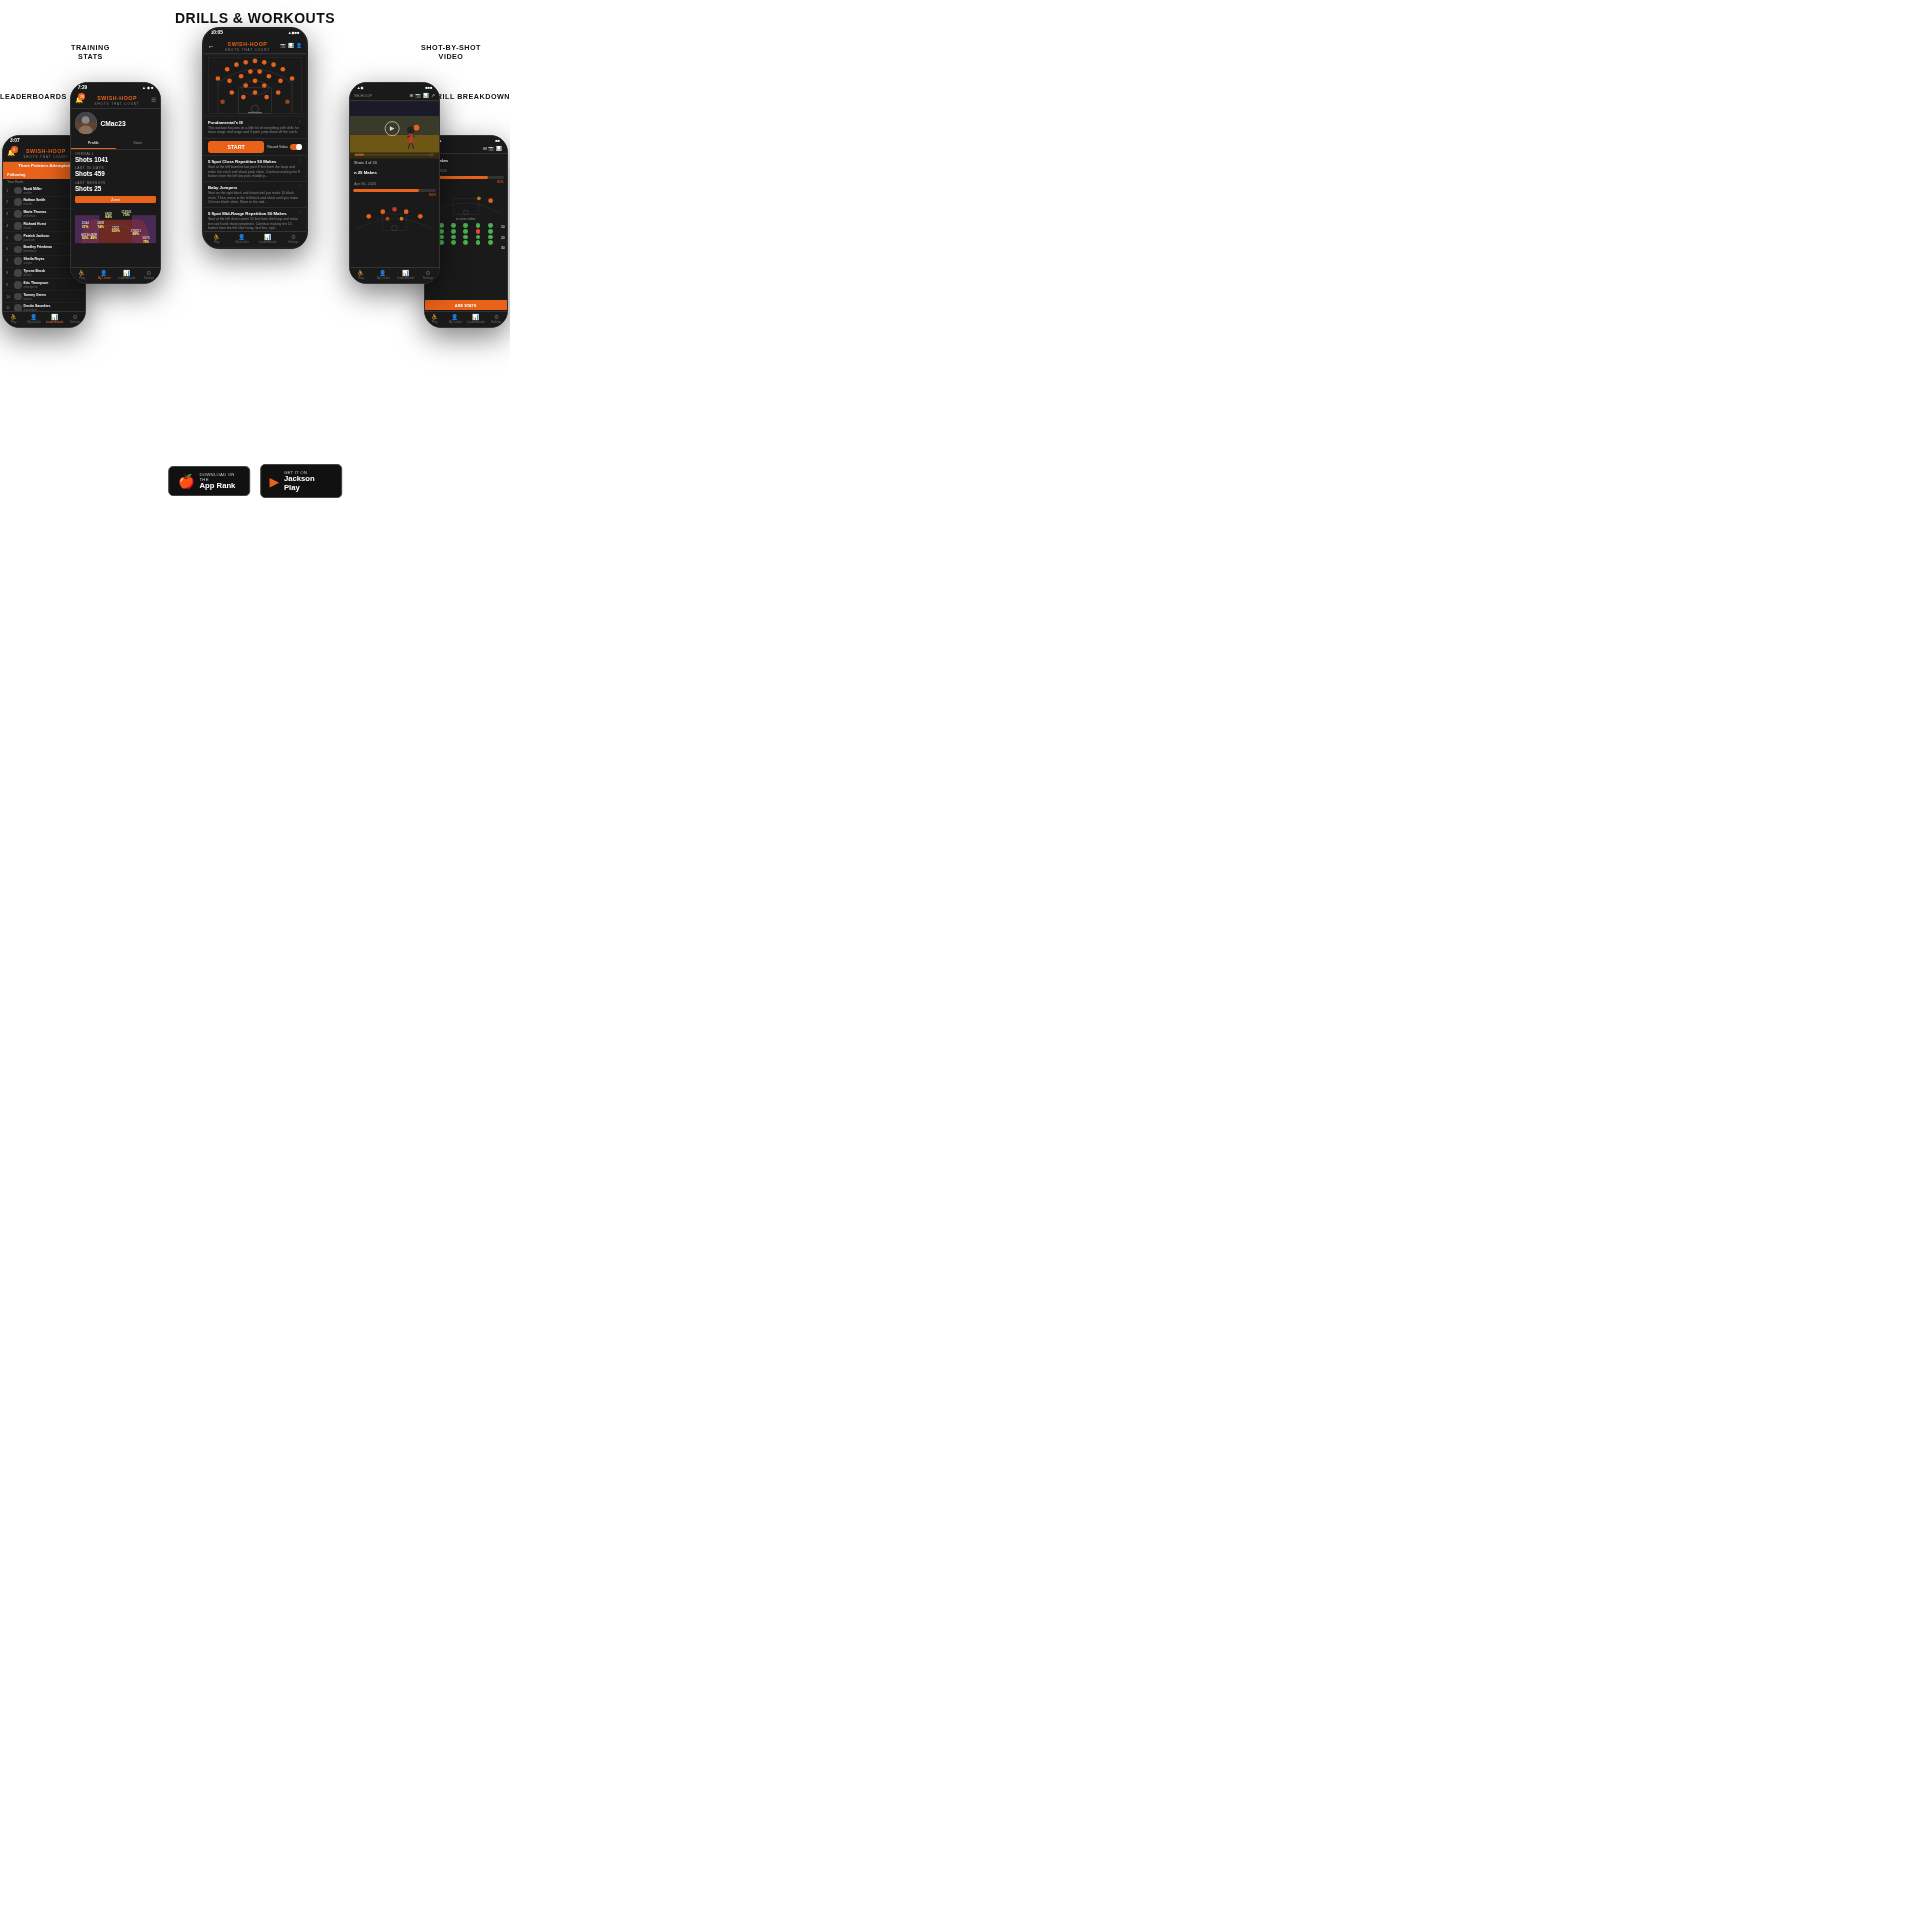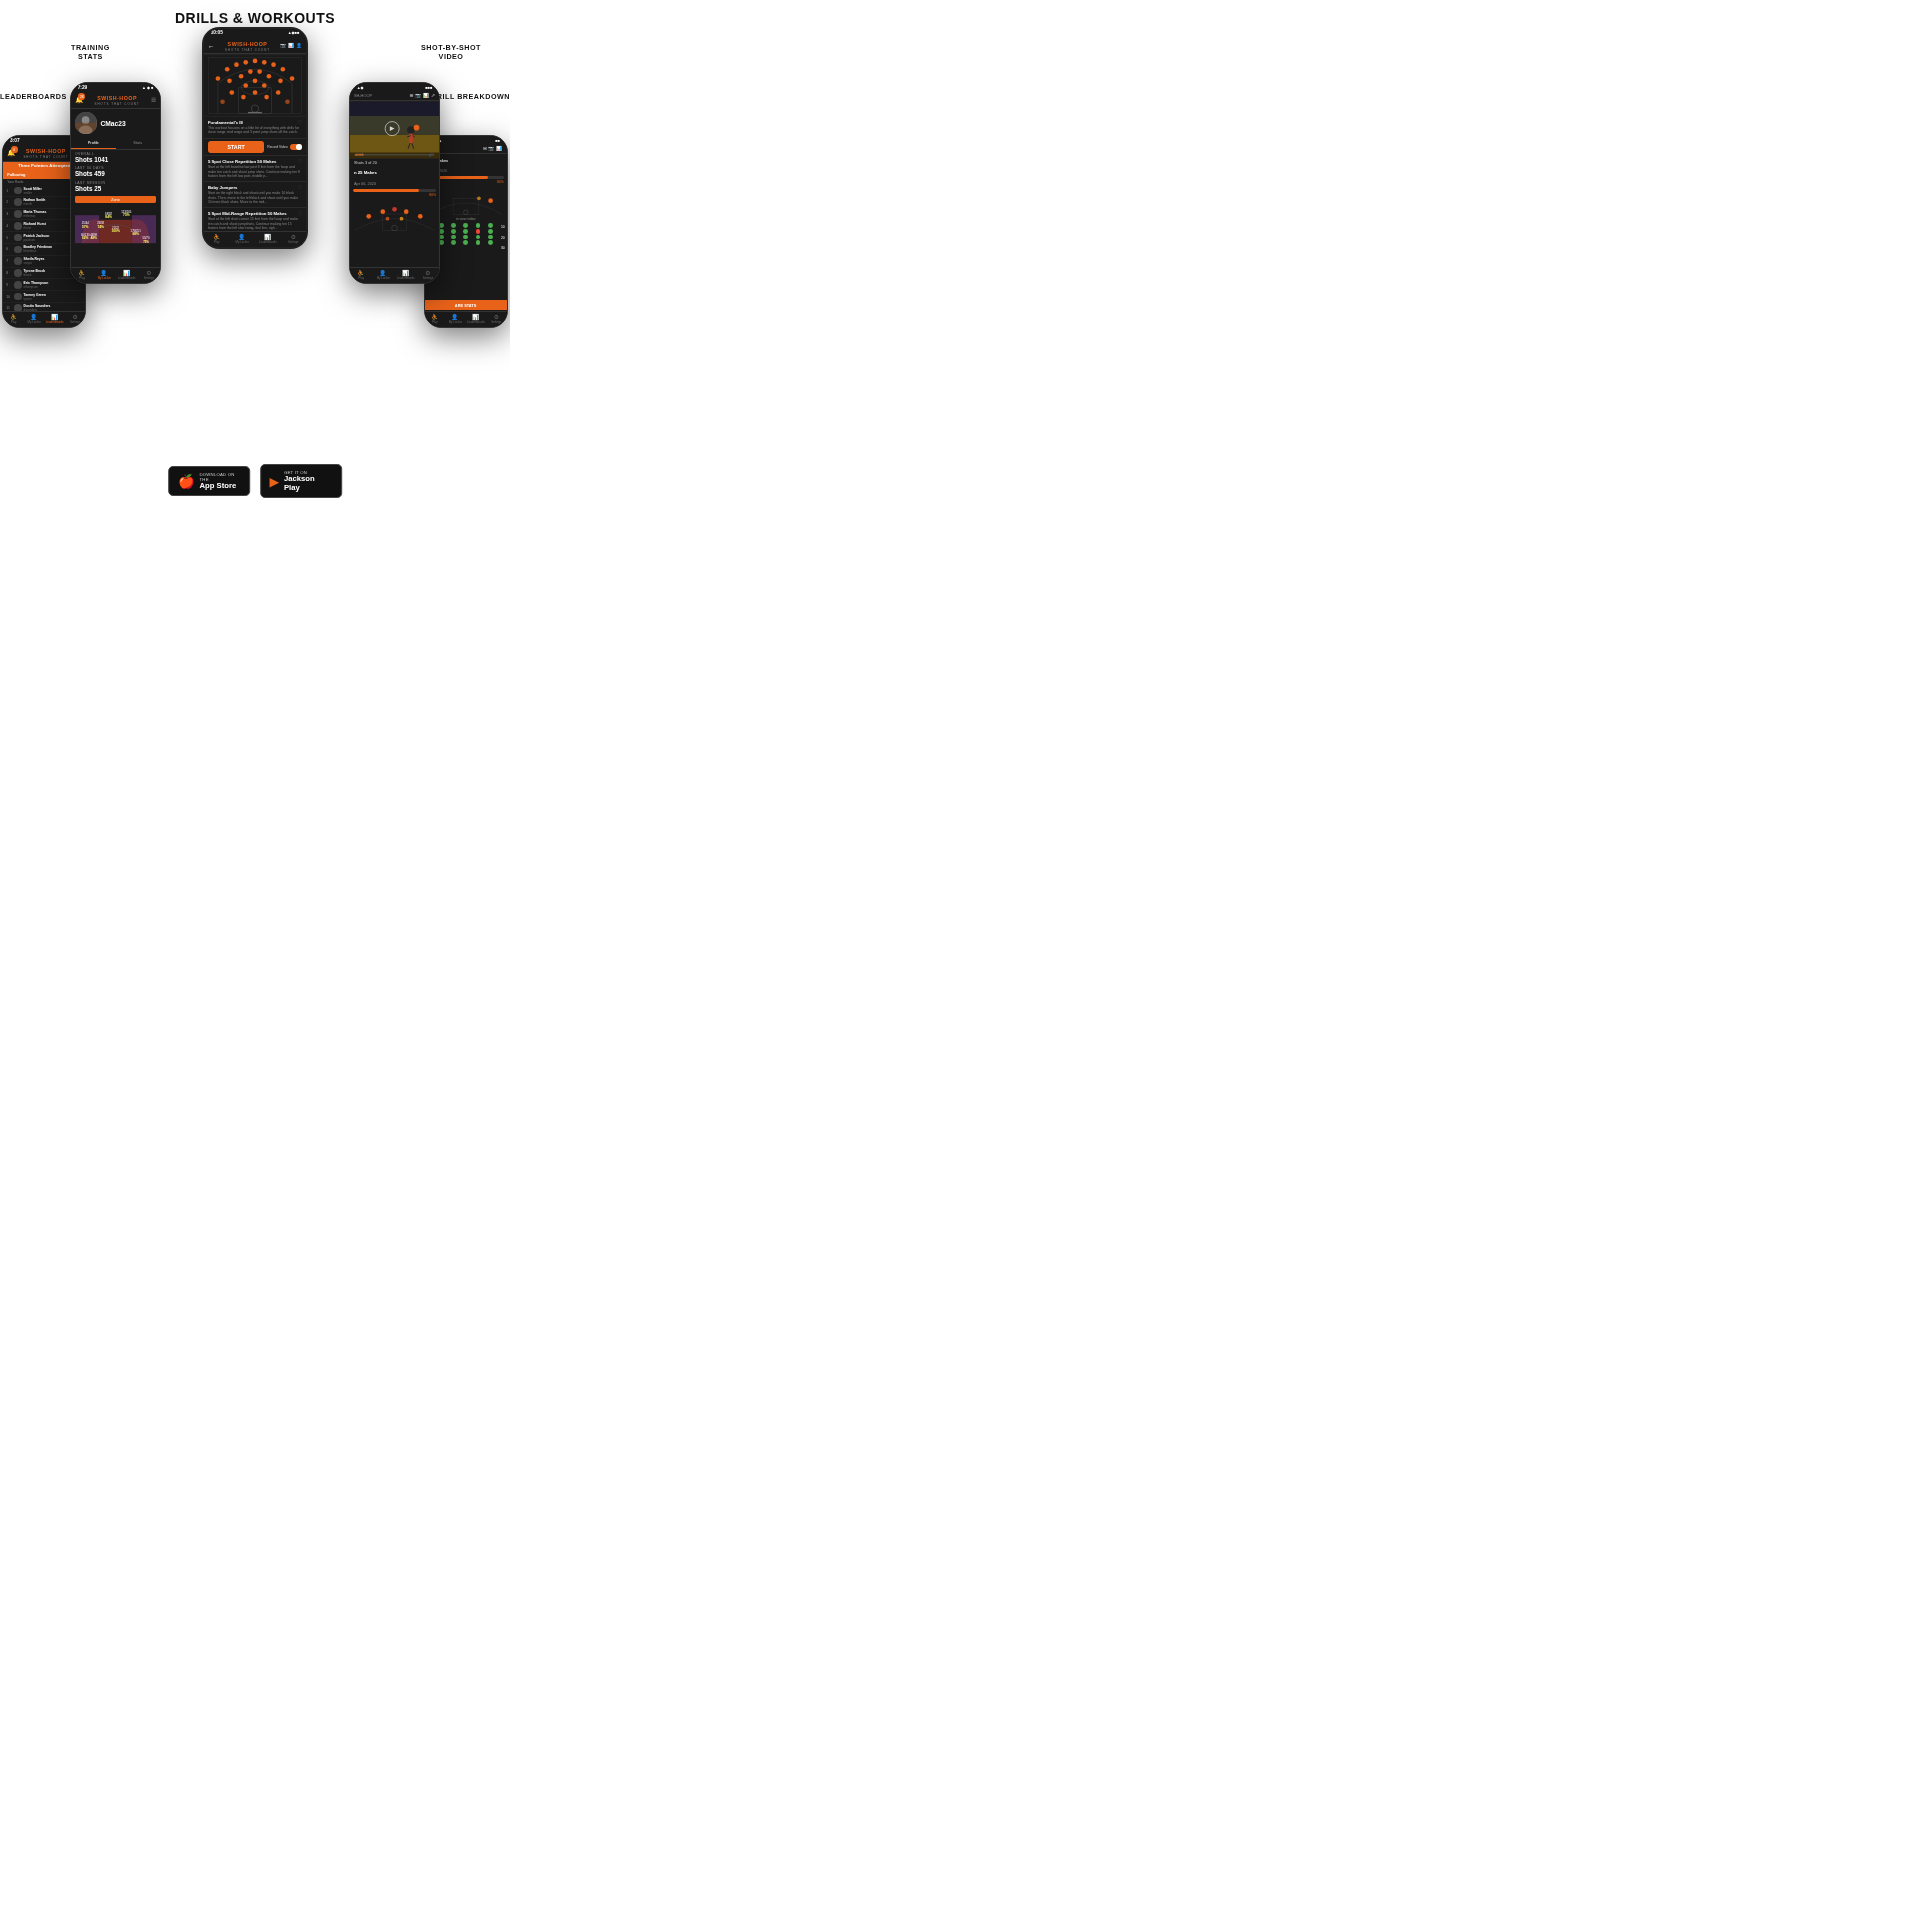--- a/index.html
+++ b/index.html
@@ -1127,21 +1127,21 @@
       </div>
     </div>
   </div>
 </div>
 
 <div class="app-buttons">
   <div class="app-btn">
     <div class="app-btn-icon">🍎</div>
     <div class="app-btn-text">
       <span class="app-btn-sub">Download on the</span>
-      <span class="app-btn-main">App Store</span>
+      <span class="app-btn-main">App Rank</span>
     </div>
   </div>
   <div class="app-btn">
     <div class="app-btn-icon" style="color: rgb(232, 98, 26); font-size: 12.5px;">▶</div>
     <div class="app-btn-text">
       <span class="app-btn-sub">GET IT ON</span>
       <span class="app-btn-main">Jackson Play</span>
     </div>
   </div>
 </div>

